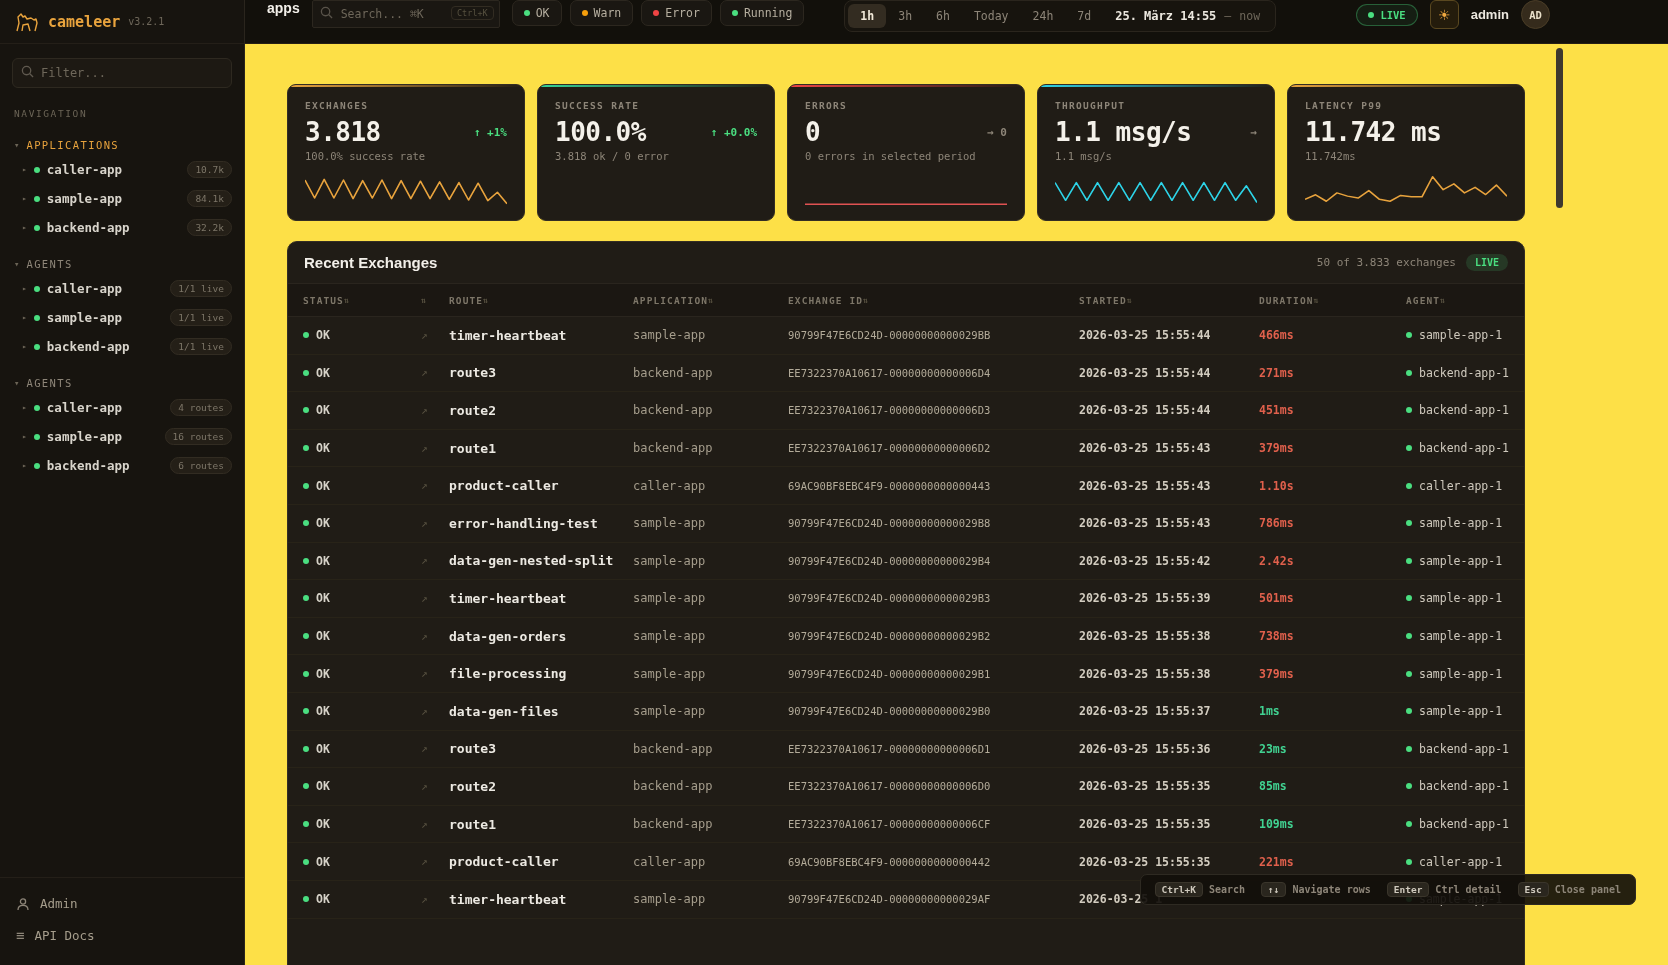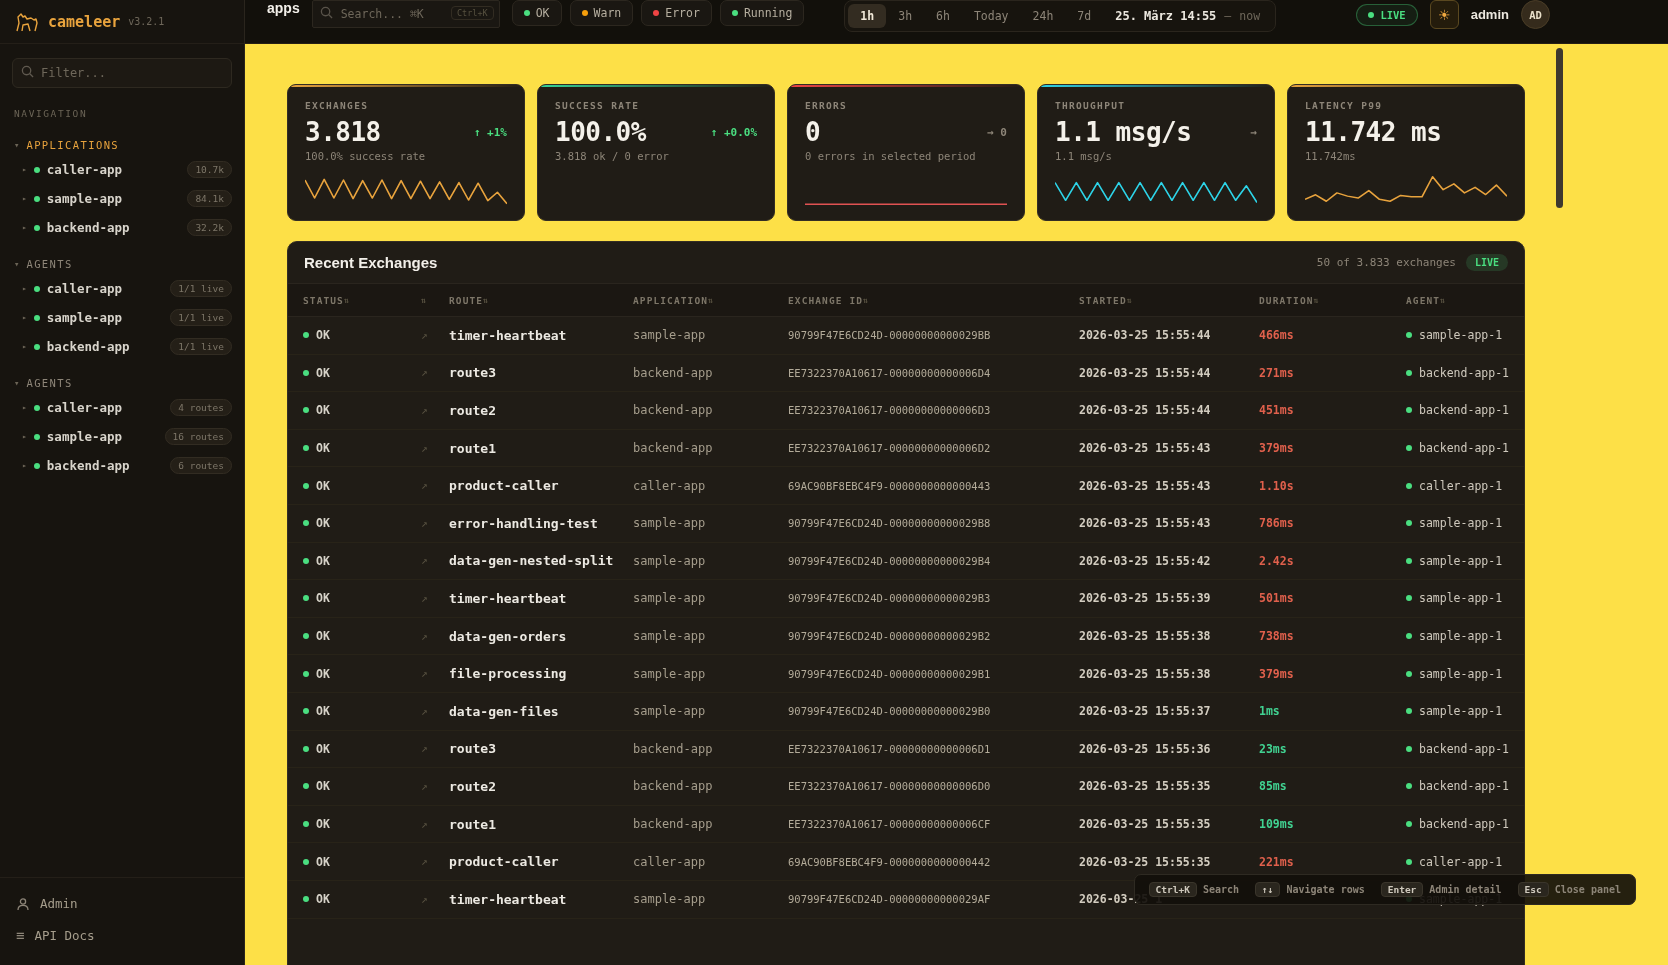--- a/index.html
+++ b/index.html
@@ -720,20 +720,20 @@
     <span class="hint">
     <span class="kbd">Ctrl+K</span>
     <span class="hint-label">Search</span>
   </span>
     <span class="hint">
     <span class="kbd">↑↓</span>
     <span class="hint-label">Navigate rows</span>
   </span>
     <span class="hint">
     <span class="kbd">Enter</span>
-    <span class="hint-label">Admin detail</span>
+    <span class="hint-label">Ctrl detail</span>
   </span>
     <span class="hint">
     <span class="kbd">Esc</span>
     <span class="hint-label">Close panel</span>
   </span>
   </div>
 <div class="scroll-thumb"></div>
 
 </body></html>

